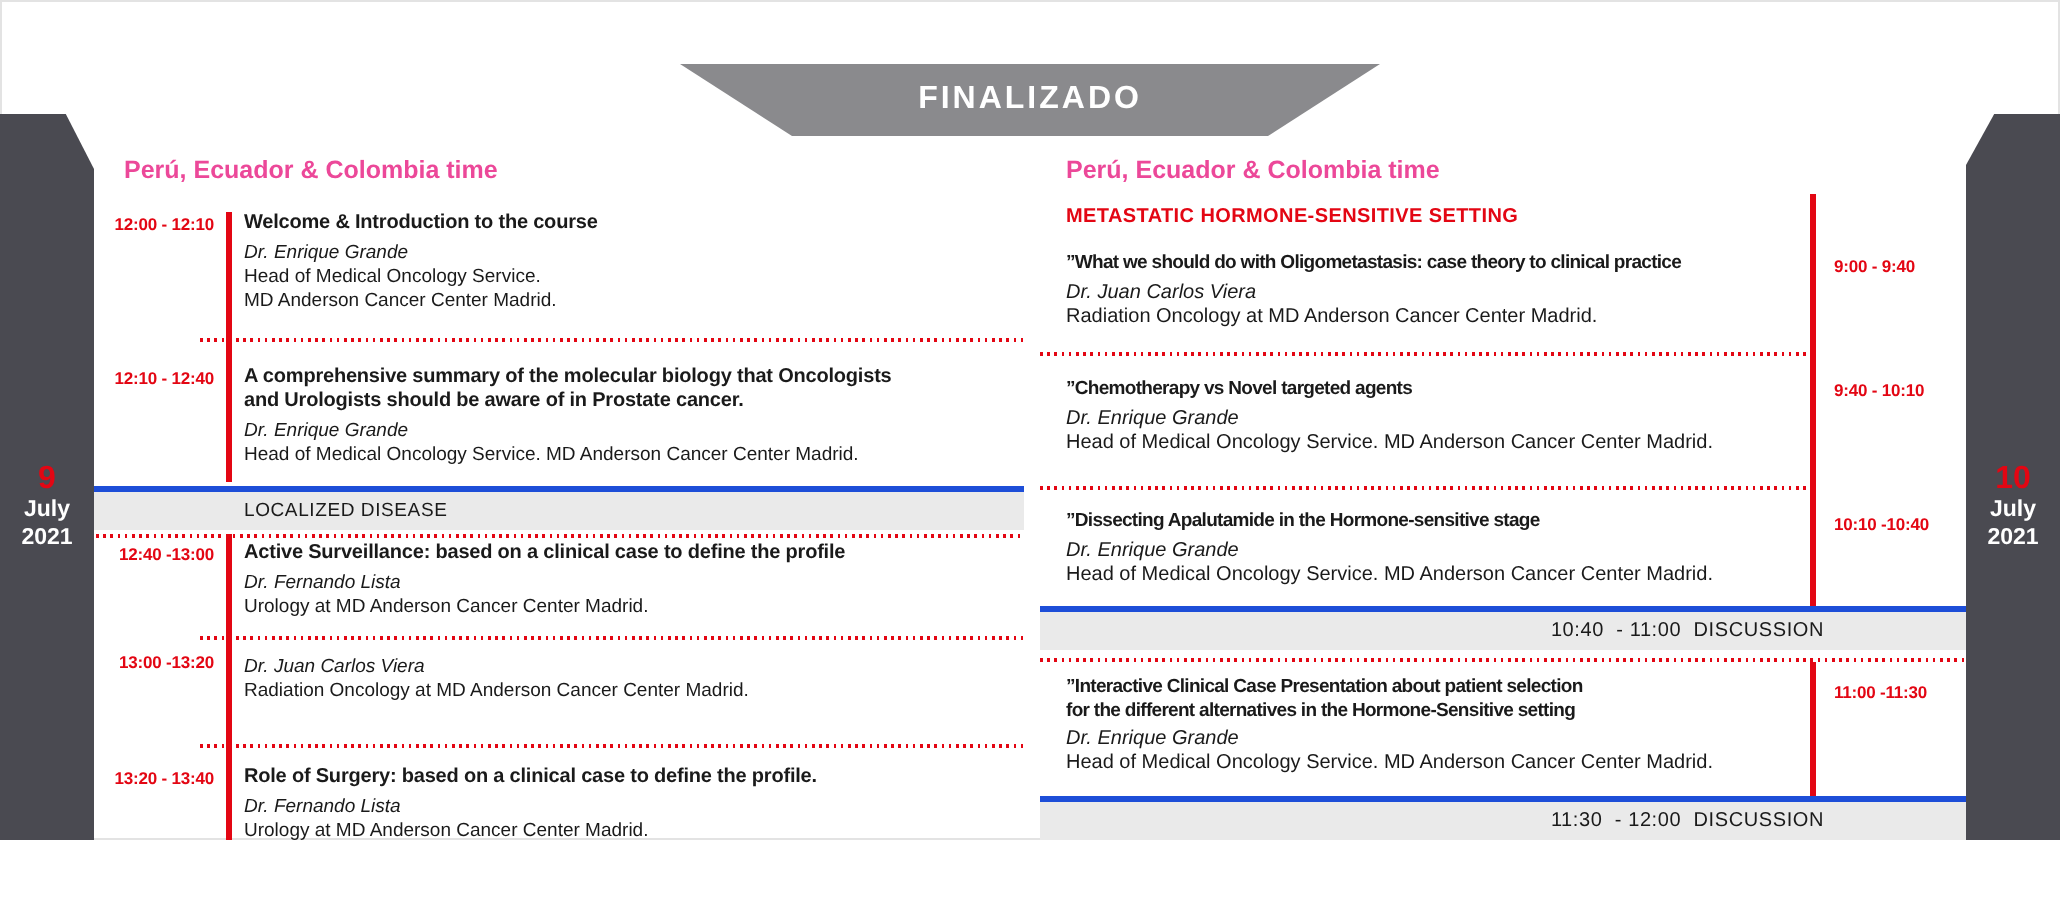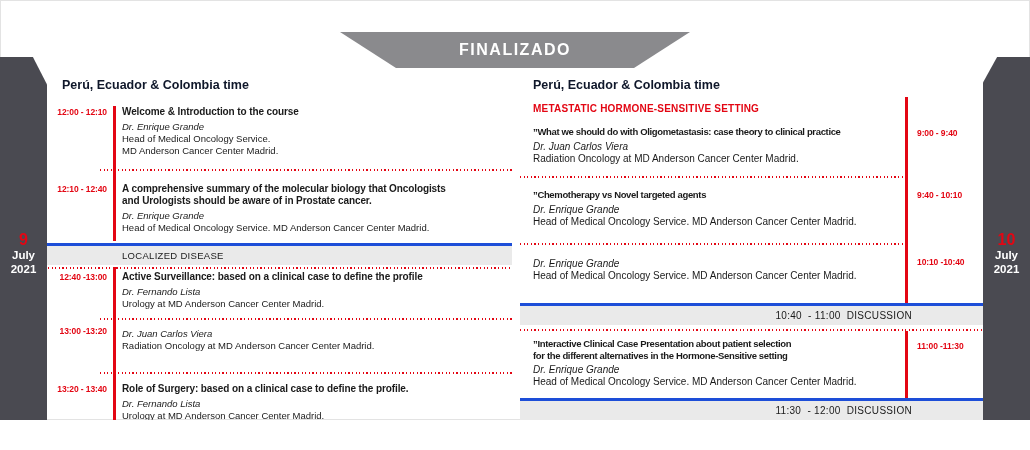--- a/index.html
+++ b/index.html
@@ -19,21 +19,21 @@
   .ribbon{
     position:absolute;top:57px;width:47px;height:392px;background:#4a4a51;z-index:6;
     display:flex;flex-direction:column;align-items:center;justify-content:center;
     text-align:center;
   }
   .ribbon-left{left:0;clip-path:polygon(0 0,70% 0,100% 7%,100% 93.5%,0 100%);}
   .ribbon-right{left:983px;clip-path:polygon(30% 0,100% 0,100% 100%,0 93.5%,0 6.5%);}
   .ribbon .day{color:#e30613;font-weight:bold;font-size:16px;line-height:17px;}
   .ribbon .month,.ribbon .year{color:#fff;font-weight:bold;font-size:11.5px;line-height:14px;}
   
-  .tz-header{position:absolute;color:#0f172a;font-weight:bold;font-size:12.5px;white-space:nowrap;}
+  .tz-header{position:absolute;color:#ec4899;font-weight:bold;font-size:12.5px;white-space:nowrap;}
   .section-heading{position:absolute;color:#e30613;font-weight:bold;font-size:10px;letter-spacing:.2px;white-space:nowrap;}
   
   .vbar{position:absolute;width:3px;background:#e30613;}
   
   .time{position:absolute;color:#e30613;font-weight:bold;font-size:8.5px;letter-spacing:-.1px;white-space:nowrap;}
   .time-left{left:50px;width:57px;text-align:right;}
   .time-right{left:917px;text-align:left;}
   
   .entry{position:absolute;}
   .entry-l{left:122px;width:392px;}
@@ -149,20 +149,21 @@
   <div class="dotted" style="left:520px;top:176px;width:385px"></div>
 
   <div class="entry entry-r" style="top:189px">
     <div class="title">”Chemotherapy vs Novel targeted agents</div>
     <div class="speaker">Dr. Enrique Grande</div>
     <div class="affil">Head of Medical Oncology Service. MD Anderson Cancer Center Madrid.</div>
   </div>
   <div class="dotted" style="left:520px;top:243px;width:385px"></div>
 
   <div class="entry entry-r" style="top:255px">
+    <div class="title">”Dissecting Apalutamide in the Hormone-sensitive stage</div>
     <div class="speaker">Dr. Enrique Grande</div>
     <div class="affil">Head of Medical Oncology Service. MD Anderson Cancer Center Madrid.</div>
   </div>
 
   <div class="band band-right" style="left:520px;top:303px;width:464px">
     <span>10:40  - 11:00  DISCUSSION</span>
   </div>
   <div class="dotted" style="left:520px;top:329px;width:464px"></div>
 
   <div class="entry entry-r" style="top:338px">

